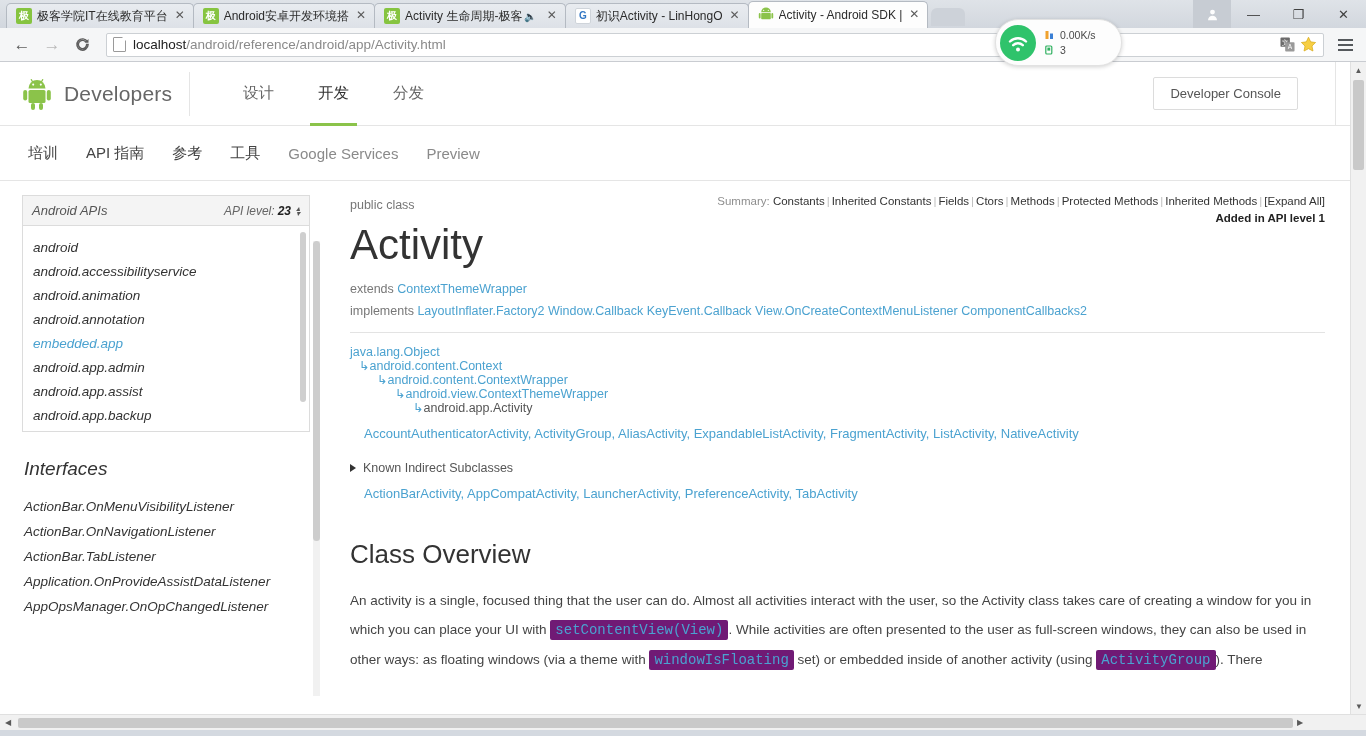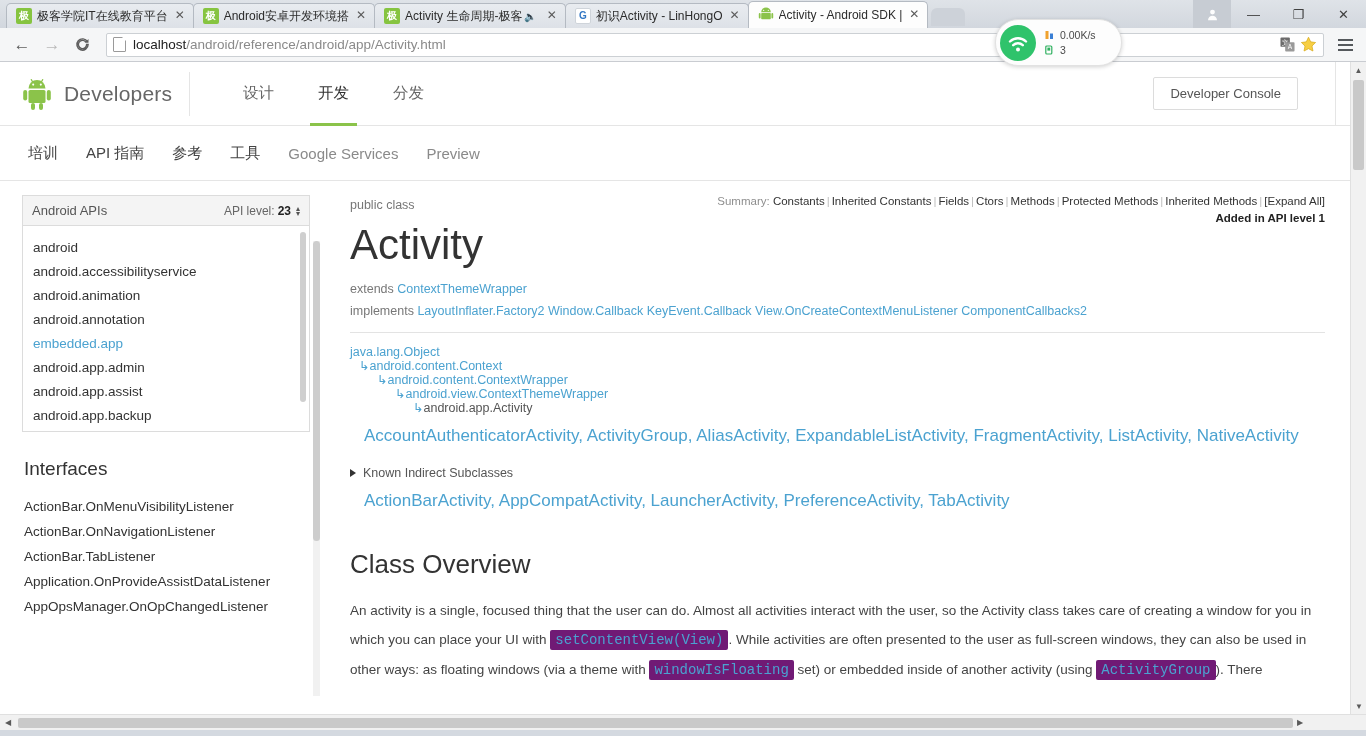--- a/index.html
+++ b/index.html
@@ -364,20 +364,21 @@
 
   
   .body-split { display: flex; height: 517px; }
 
   .sidebar {
     width: 320px;
     flex: 0 0 320px;
     box-sizing: border-box;
     padding: 14px 0 0 22px;
     position: relative;
+    font-style: italic;
   }
   .api-box {
     border: 1px solid #dcdcdc;
     width: 288px;
     box-sizing: border-box;
   }
   .api-head {
     background: #f4f4f4;
     border-bottom: 1px solid #dcdcdc;
     height: 30px;
@@ -519,21 +520,21 @@
     align-items: center;
   }
   .tri {
     width: 0; height: 0;
     border-left: 6px solid #333;
     border-top: 4.5px solid transparent;
     border-bottom: 4.5px solid transparent;
     margin-right: 7px;
   }
   .subclass-list {
-    font-size: 17px;
+    font-size: 13px;
     color: #555;
     margin-top: 11px;
     padding-left: 14px;
   }
   .subclass-list a { color: #4BA2D0; text-decoration: none; }
 
   .section-title {
     font-size: 26px;
     font-weight: 400;
     color: #333;

